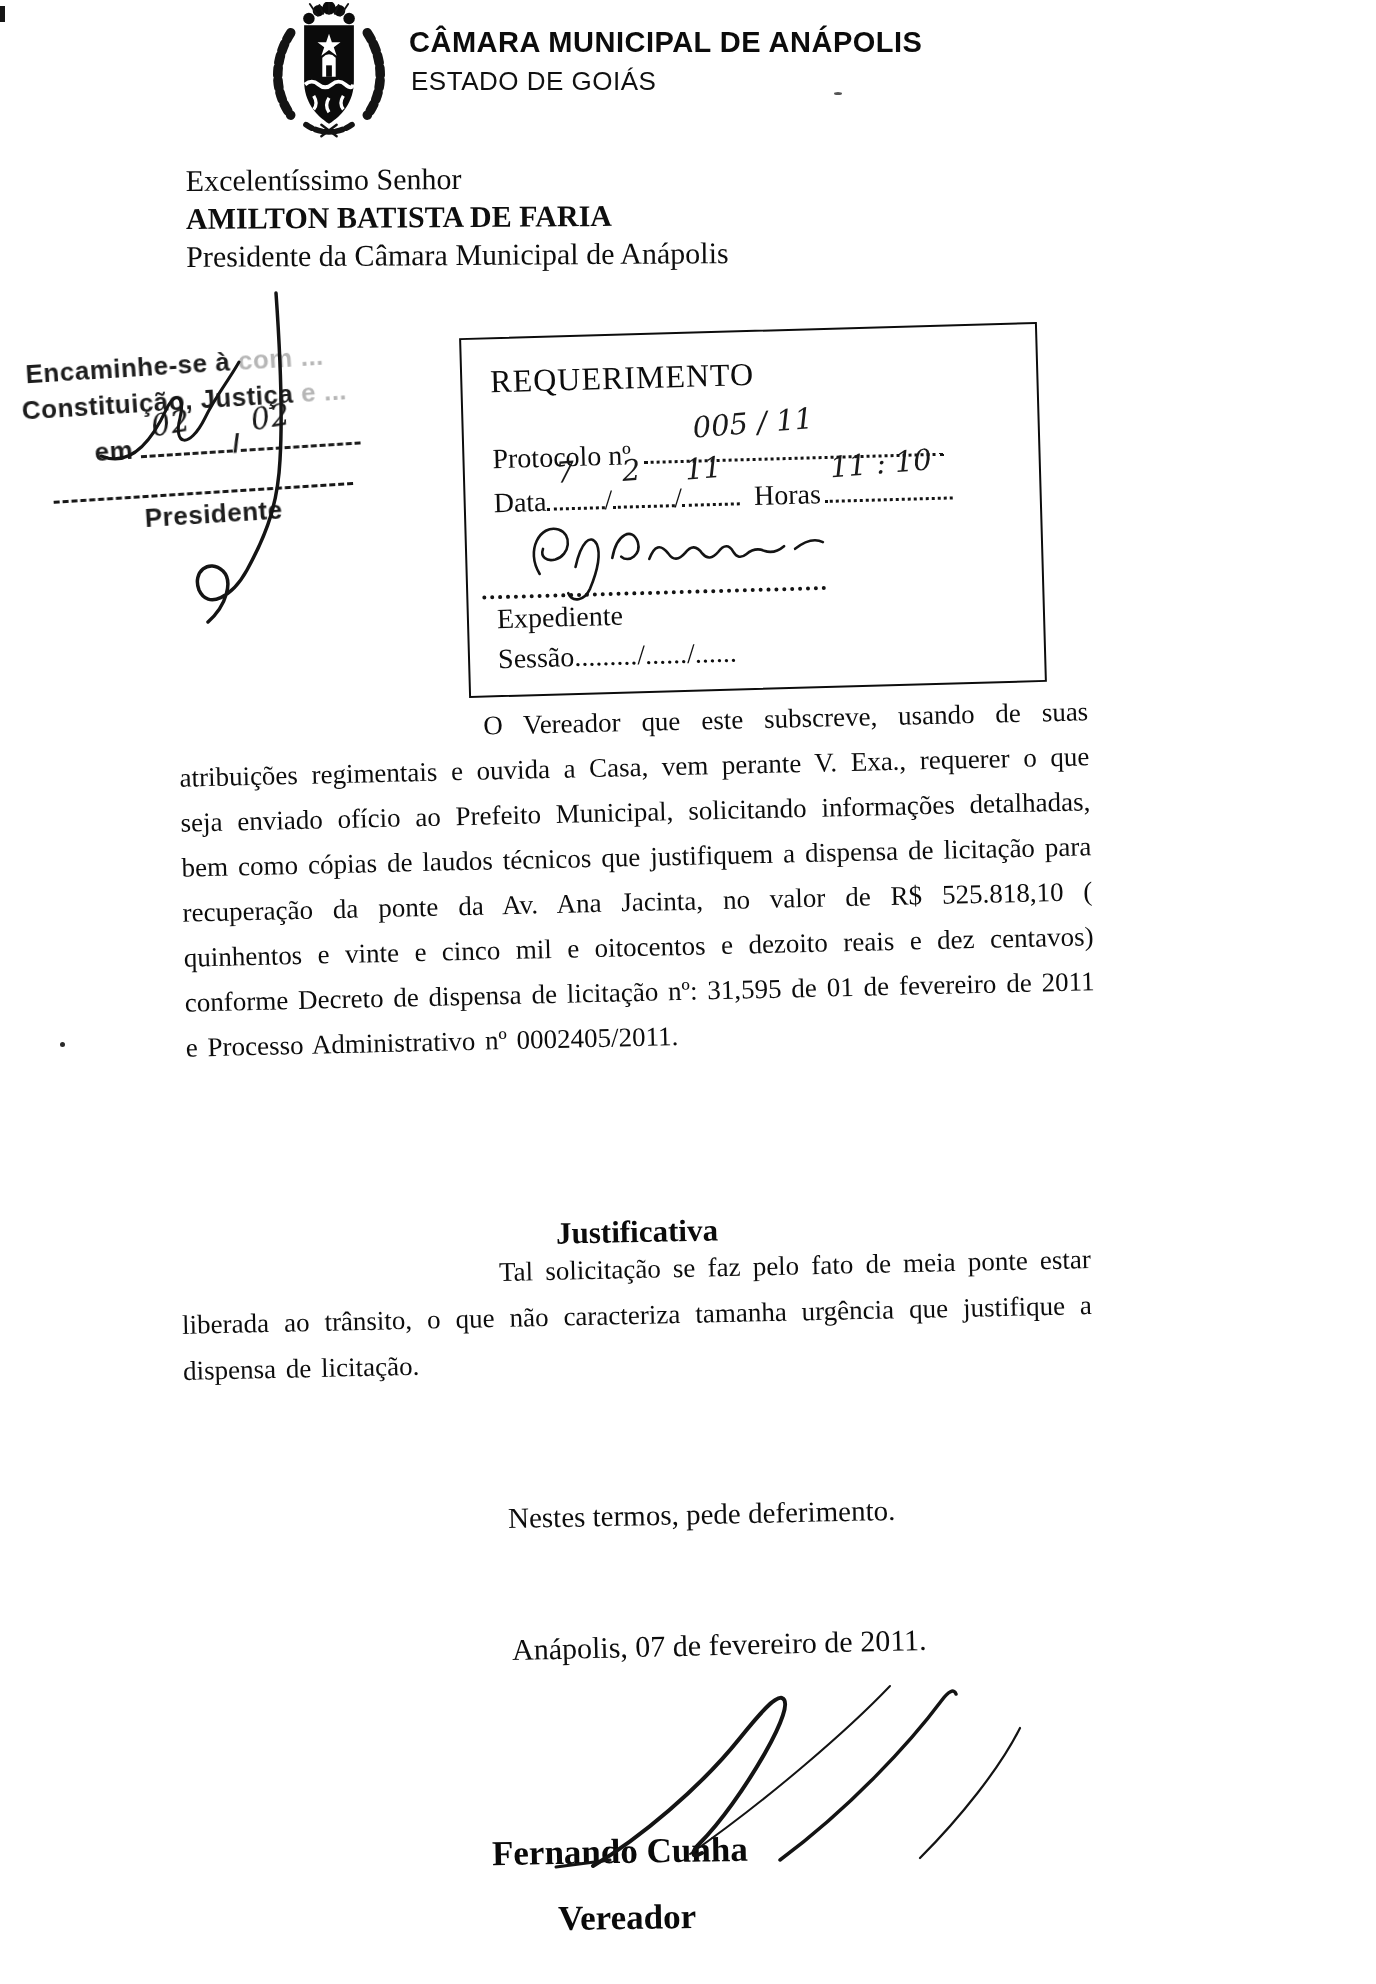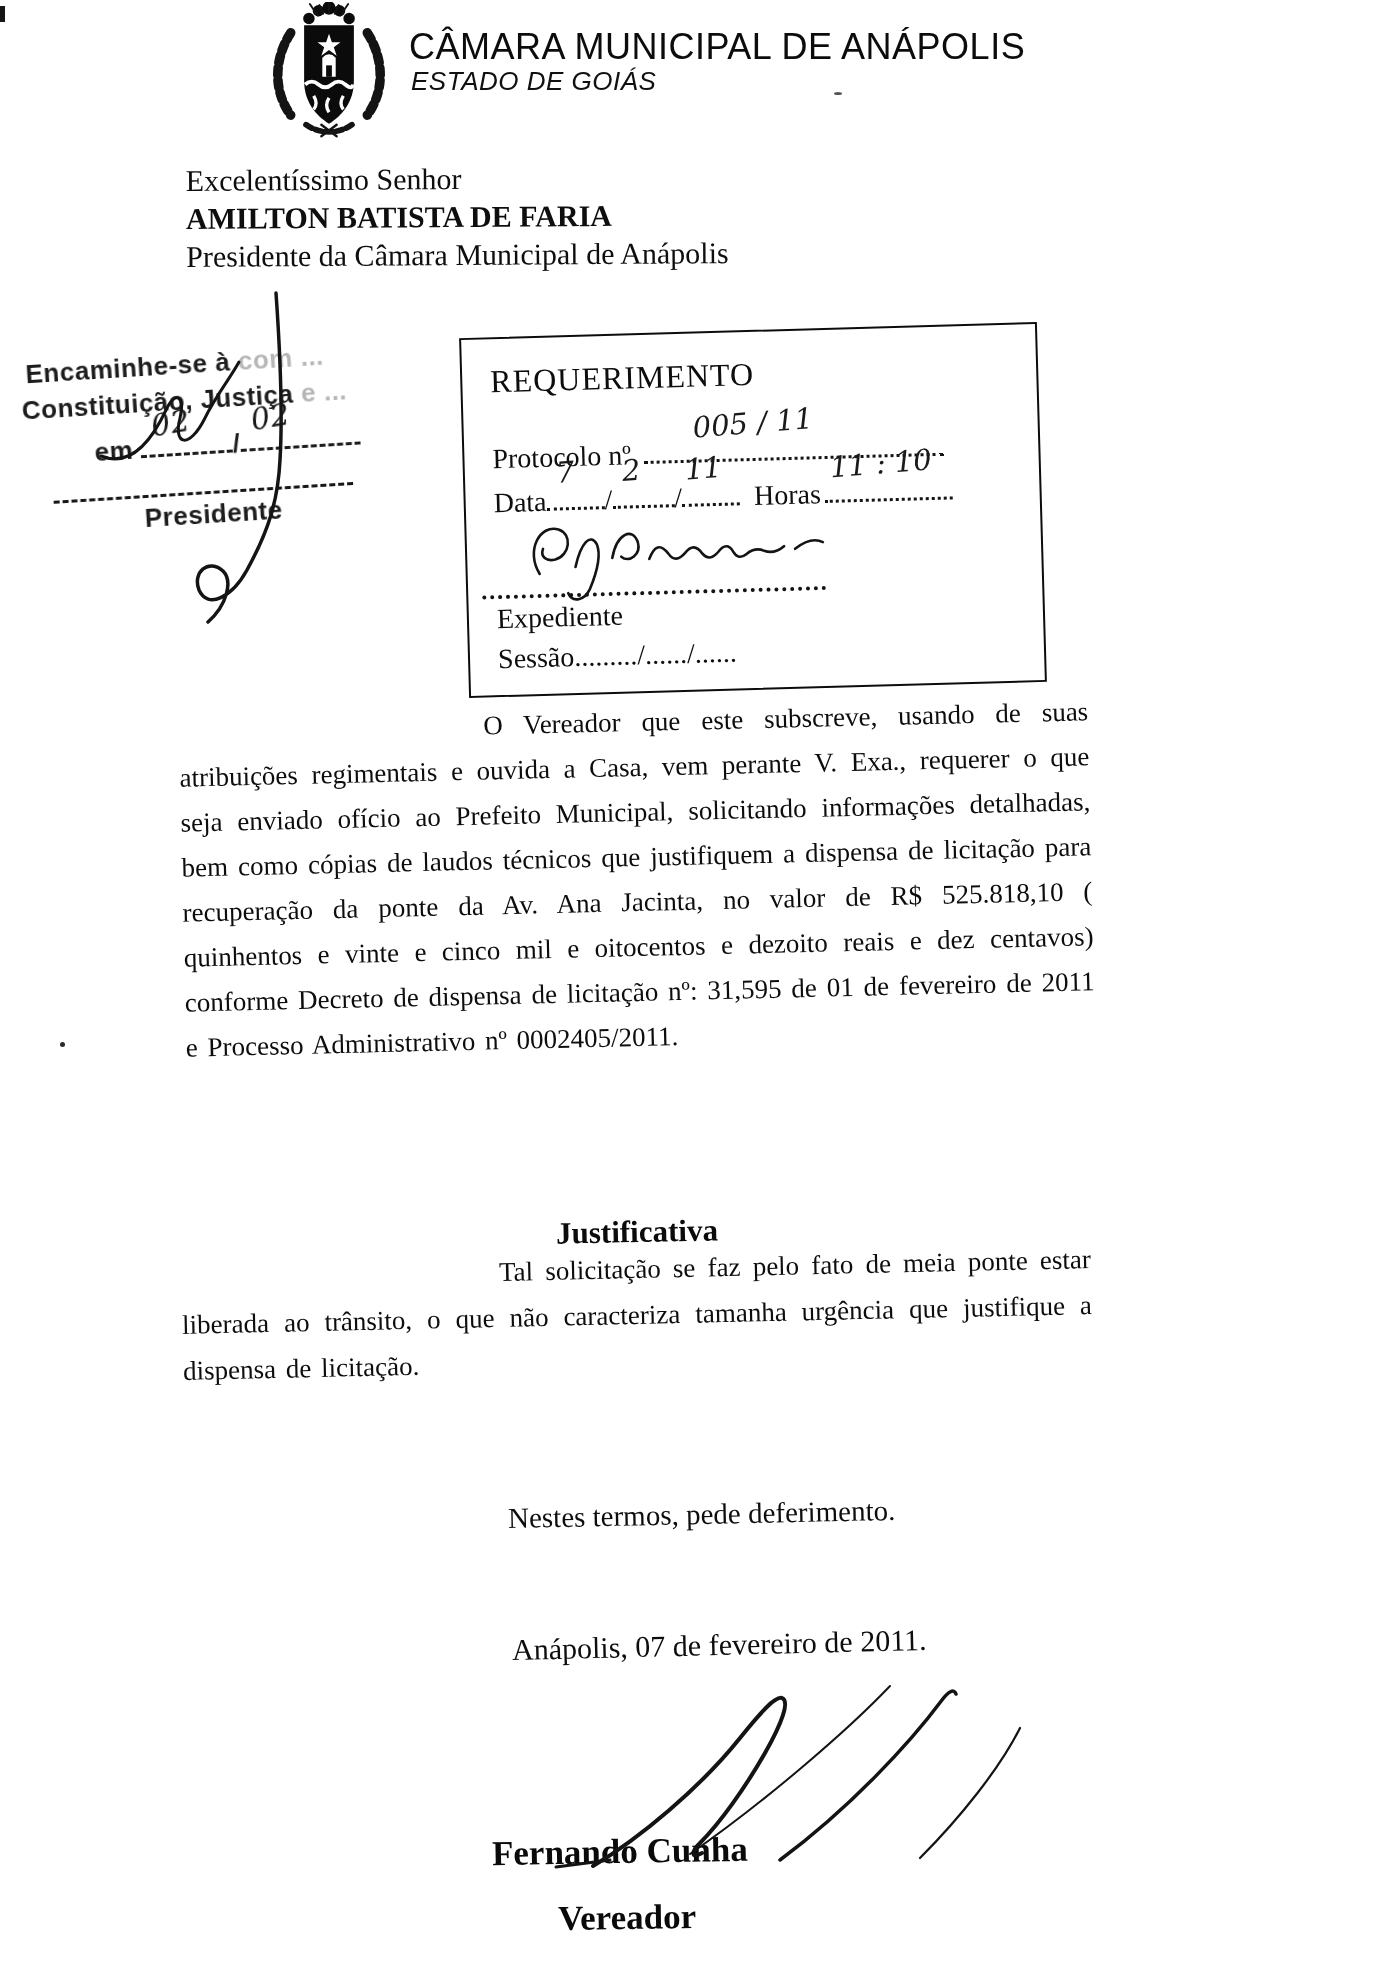--- a/index.html
+++ b/index.html
@@ -8,22 +8,22 @@
     width:1376px;height:1984px;
     background:#ffffff;
     overflow:hidden;
     font-family:"Liberation Serif", serif;
     color:#111;
   }
   .abs{position:absolute;}
   .sans{font-family:"Liberation Sans", sans-serif;}
 
   
-  .org-name{font-weight:400;font-size:36px;letter-spacing:.5px;color:#0c0c0c;}
-  .state-name{font-size:26px;letter-spacing:.5px;color:#101010;font-style:italic;}
+  .org-name{font-weight:700;font-size:29px;letter-spacing:.5px;color:#0c0c0c;}
+  .state-name{font-size:26px;letter-spacing:.5px;color:#101010;}
 
   
   .addr-line{font-size:30px;color:#0e0e0e;line-height:38px;}
   .addr-name{font-weight:700;}
 
   
   .stamp{font-family:"Liberation Sans", sans-serif;font-weight:700;color:#1d1d1d;
          filter:blur(.45px);letter-spacing:.5px;}
   .stamp-l{font-size:26px;line-height:36px;white-space:nowrap;}
   .faded{opacity:.32;}

